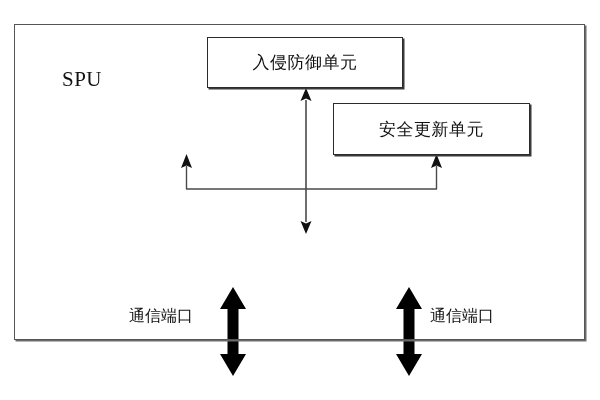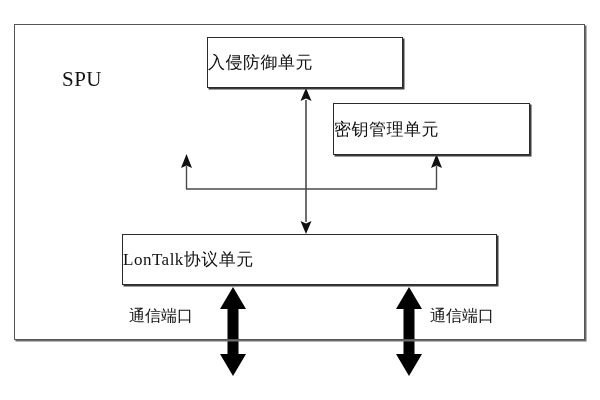--- a/index.html
+++ b/index.html
@@ -25,20 +25,21 @@
     width: 600px;
     height: 400px;
   }
   .node-box {
     position: absolute;
     box-sizing: border-box;
     background: #ffffff;
     border: 1px solid #2b2b2b;
     display: flex;
     align-items: center;
+    justify-content: center;
     color: #111111;
     font-family: "Liberation Serif", "DejaVu Serif", serif;
     letter-spacing: 0.5px;
     white-space: nowrap;
   }
   .node-box.shadowed {
     box-shadow: 1.5px 1.5px 0 0 #3a3a3a;
   }
   .container-box {
     position: absolute;
@@ -123,24 +124,21 @@
   <div class="container-box" style="left:14px; top:24px; width:571px; height:316px;"></div>
 
   <div class="free-label spu-label" style="left:62px; top:47px;">SPU</div>
 
   <div class="node-box shadowed box-label-lg" style="left:207px; top:37px; width:196px; height:51px;">
     <span>入侵防御单元</span>
   </div>
 
 
   <div class="node-box shadowed box-label-lg" style="left:333px; top:103px; width:197px; height:52px;">
-    <span>密钥管理单元</span>
+    <span>安全更新单元</span>
   </div>
 
-  <div class="node-box shadowed box-label-lg" style="left:122px; top:234px; width:375px; height:51px;">
-    <span>LonTalk协议单元</span>
-  </div>
 
   <div class="free-label cn-label" style="left:129px; top:306px;">通信端口</div>
 
   <div class="free-label cn-label" style="left:430px; top:306px;">通信端口</div>
 
 </div>
 
 </body></html>

